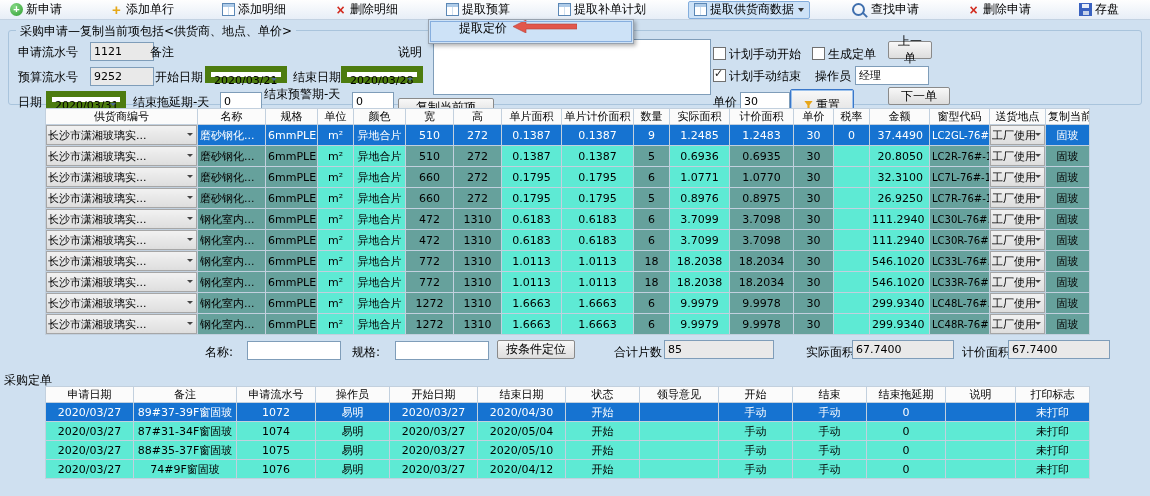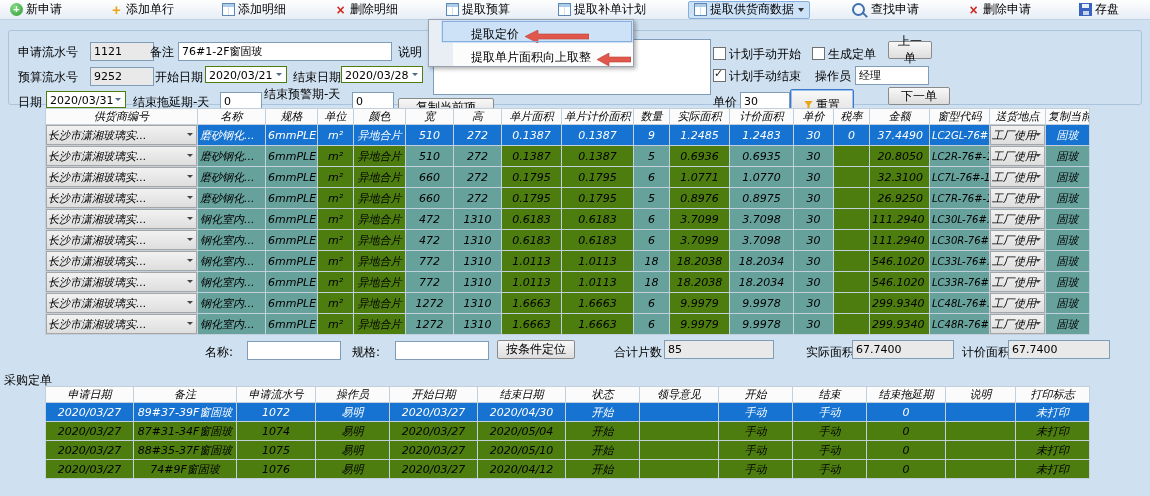--- a/index.html
+++ b/index.html
@@ -33,33 +33,33 @@
   .i-print::before{content:"";position:absolute;top:-4px;left:2px;width:8px;height:4px;background:#fff;border:1px solid #9aa4ae;}
   .i-import{background:#3f9e3f;}
   .i-import::after{content:"";border-left:5px solid #fff;border-top:3px solid rgba(0,0,0,0);border-bottom:3px solid rgba(0,0,0,0);}
   .tb-caret{margin-left:4px;width:0;height:0;border-left:3px solid rgba(0,0,0,0);
             border-right:3px solid rgba(0,0,0,0);border-top:4px solid #333;}
 
   
   #ctx-menu{position:absolute;left:428px;top:19px;width:204px;z-index:50;background:#fcfcfc;
             border:1px solid #98a2ae;box-shadow:2px 2px 4px rgba(0,0,0,.3);
             background-image:linear-gradient(to right,#e9eef4 0 24px,rgba(0,0,0,0) 24px);}
-  .menu-item{height:23px;display:flex;align-items:flex-end;padding-left:30px;font-size:12px;white-space:nowrap;margin-left:12px;}
+  .menu-item{height:23px;display:flex;align-items:flex-start;padding-left:30px;font-size:12px;white-space:nowrap;}
   .menu-item.selected{background:#cde2f7;outline:1px solid #86aede;outline-offset:-2px;}
   .menu-item svg{margin-left:6px;}
 
   
   .groupbox{position:absolute;left:8px;top:30px;width:1132px;height:73px;
             border:1px solid #a9c4dc;border-radius:3px;}
   .caption{position:absolute;left:16px;top:23px;background:#cfe0f0;padding:0 4px;font-size:12px;z-index:2;}
   .lbl{position:absolute;font-size:12px;white-space:nowrap;}
   .inp{position:absolute;height:15px;background:#fff;border:1px solid #7f9db9;
        font-size:11px;padding:1px 3px;font-family:inherit;box-sizing:content-box;}
   .inp.gray{background:#e9e9e9;}
-  .cmb{position:absolute;height:17px;border:1px solid #4d7c0f;background:#fff;font-size:11px;
+  .cmb{position:absolute;height:17px;border:6px solid #4d7c0f;background:#fff;font-size:11px;
        padding:2px 16px 0 3px;box-sizing:border-box;white-space:nowrap;}
   .cmb::after{content:"";position:absolute;right:4px;top:6px;border:3px solid rgba(0,0,0,0);border-top-color:#4d6b8c;}
   .btn{position:absolute;background:linear-gradient(#f8f8f8,#ddd);border:1px solid #8a8a8a;
        border-radius:2px;font-size:12px;text-align:center;font-family:inherit;
        display:flex;align-items:center;justify-content:center;cursor:default;}
   .btn.focus{border:1px solid #3a77c9;box-shadow:inset 0 0 0 1px #9cc2ec;}
   .funnel{width:9px;height:9px;background:#e7a517;margin-right:3px;
           clip-path:polygon(0 0,100% 0,62% 50%,62% 100%,38% 100%,38% 50%);}
   .cb{position:absolute;width:11px;height:11px;background:#fff;border:1px solid #707070;}
   .cb.checked::after{content:"✓";position:absolute;left:0;top:-3px;font-size:11px;font-weight:bold;color:#222;}
@@ -78,21 +78,21 @@
   #cb1{left:713px;top:47px;} #lbl-cb1{left:729px;top:46px;}
   #cb2{left:812px;top:47px;} #lbl-cb2{left:828px;top:46px;}
   #btn-prev{left:888px;top:41px;width:44px;height:18px;}
   #cb3{left:713px;top:69px;} #lbl-cb3{left:729px;top:68px;}
   #lbl-operator{left:815px;top:68px;} #inp-operator{left:855px;top:66px;width:66px;}
   #lbl-price{left:713px;top:94px;} #inp-price{left:740px;top:92px;width:42px;}
   #btn-reset{left:790px;top:89px;width:64px;height:32px;}
   #btn-next{left:888px;top:87px;width:62px;height:18px;}
 
   
-  table{border-collapse:collapse;table-layout:fixed;background:#4d7c0f;font-style:italic;}
+  table{border-collapse:collapse;table-layout:fixed;background:#5eead4;}
   th,td{border:1px solid #c2d0de;font-weight:normal;overflow:hidden;white-space:nowrap;
         padding:0 2px;text-align:center;font-size:11px;box-sizing:border-box;}
   #mt{position:absolute;left:45px;top:108px;width:1044px;}
   #mt th{height:14px;background:#fbfbfb;font-size:11px;}
   #mt td{height:21px;}
   #mt th.c0{width:152px;} #mt th.c1{width:68px;} #mt th.c2{width:52px;} #mt th.c3{width:36px;}
   #mt th.c4{width:52px;} #mt th.c5{width:48px;} #mt th.c6{width:48px;} #mt th.c7{width:60px;}
   #mt th.c8{width:72px;} #mt th.c9{width:36px;} #mt th.c10{width:60px;} #mt th.c11{width:64px;}
   #mt th.c12{width:40px;} #mt th.c13{width:36px;} #mt th.c14{width:60px;} #mt th.c15{width:60px;}
   #mt th.c16{width:56px;} #mt th.c17{width:44px;}
@@ -184,26 +184,26 @@
         <span class="tbi i-grid"></span>
         <span>字典</span>
         <span class="tb-caret"></span>
       </button>
       <button class="tb">
         <span class="tbi i-import"></span>
         <span>导入数据</span>
       </button>
     </div>
 
+  <div class="caption">采购申请—复制当前项包括&lt;供货商、地点、单价&gt;</div>
   <div class="groupbox"></div>
 
   <span class="lbl" id="lbl-reqno">申请流水号</span>
   <input class="inp gray" id="inp-reqno" readonly="" value="1121" style="">
   <span class="lbl" id="lbl-remark">备注</span>
-  <input class="inp" id="inp-remark" readonly="" value="76#1-2F窗固玻" style="">
   <span class="lbl" id="lbl-note">说明</span>
   <div id="note-box"></div>
 
   <span class="lbl" id="lbl-budget">预算流水号</span>
   <input class="inp gray" id="inp-budget" readonly="" value="9252" style="">
   <span class="lbl" id="lbl-start">开始日期</span>
   <div class="cmb" id="cmb-start"><span>2020/03/21</span></div>
   <span class="lbl" id="lbl-end">结束日期</span>
   <div class="cmb" id="cmb-end"><span>2020/03/28</span></div>
 
@@ -554,20 +554,14 @@
       </tbody>
     </table>
 
   <div id="ctx-menu">
       <div class="menu-item selected">
         <span>提取定价</span>
         <svg width="64" height="13" viewBox="0 0 64 13">
           <path d="M0 6.5 L13 0 L13 4 L64 4 L64 9 L13 9 L13 13 Z" fill="#e2574c" stroke="#b93f36" stroke-width="0.6"></path>
         </svg>
       </div>
-      <div class="menu-item">
-        <span>提取单片面积向上取整</span>
-        <svg width="34" height="13" viewBox="0 0 34 13">
-          <path d="M0 6.5 L12 0 L12 4 L34 4 L34 9 L12 9 L12 13 Z" fill="#e2574c" stroke="#b93f36" stroke-width="0.6"></path>
-        </svg>
-      </div>
     </div>
 </div>
 
 </body></html>

